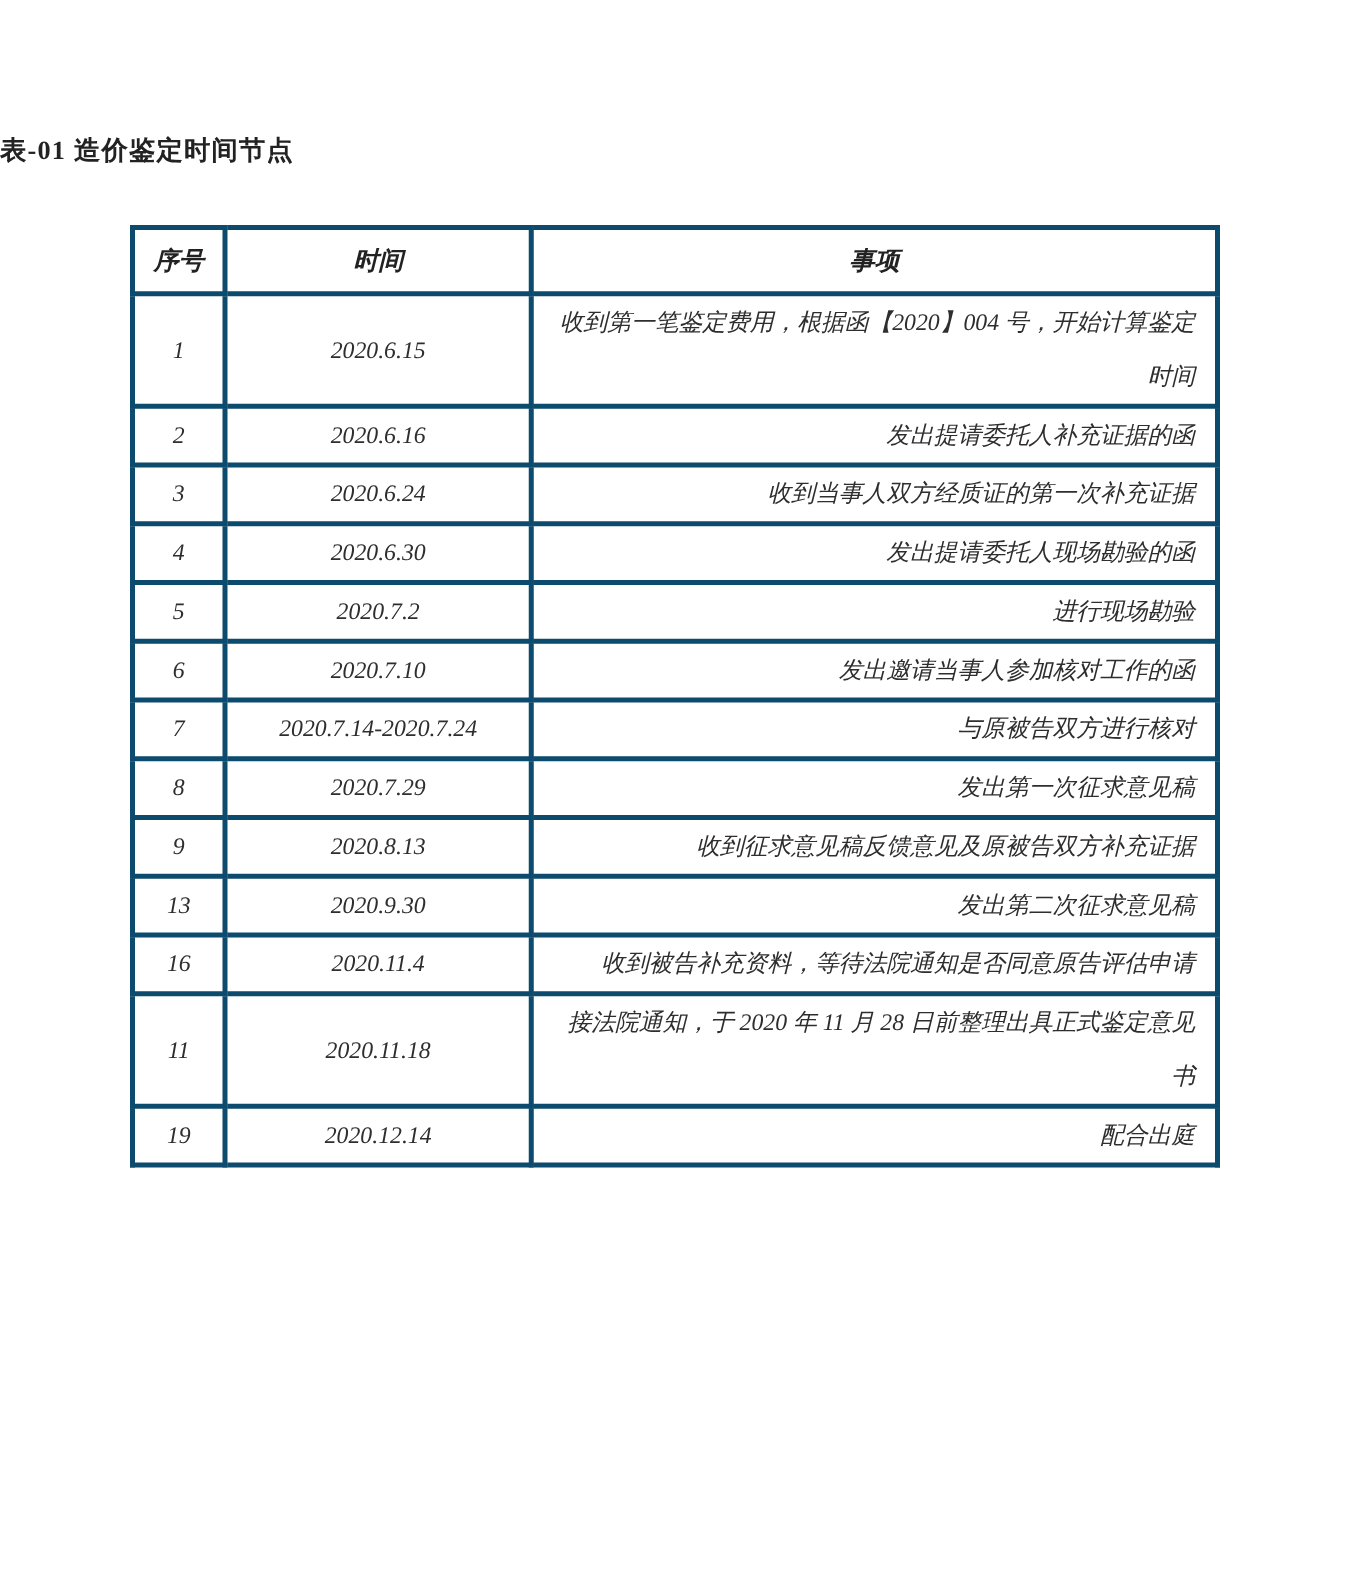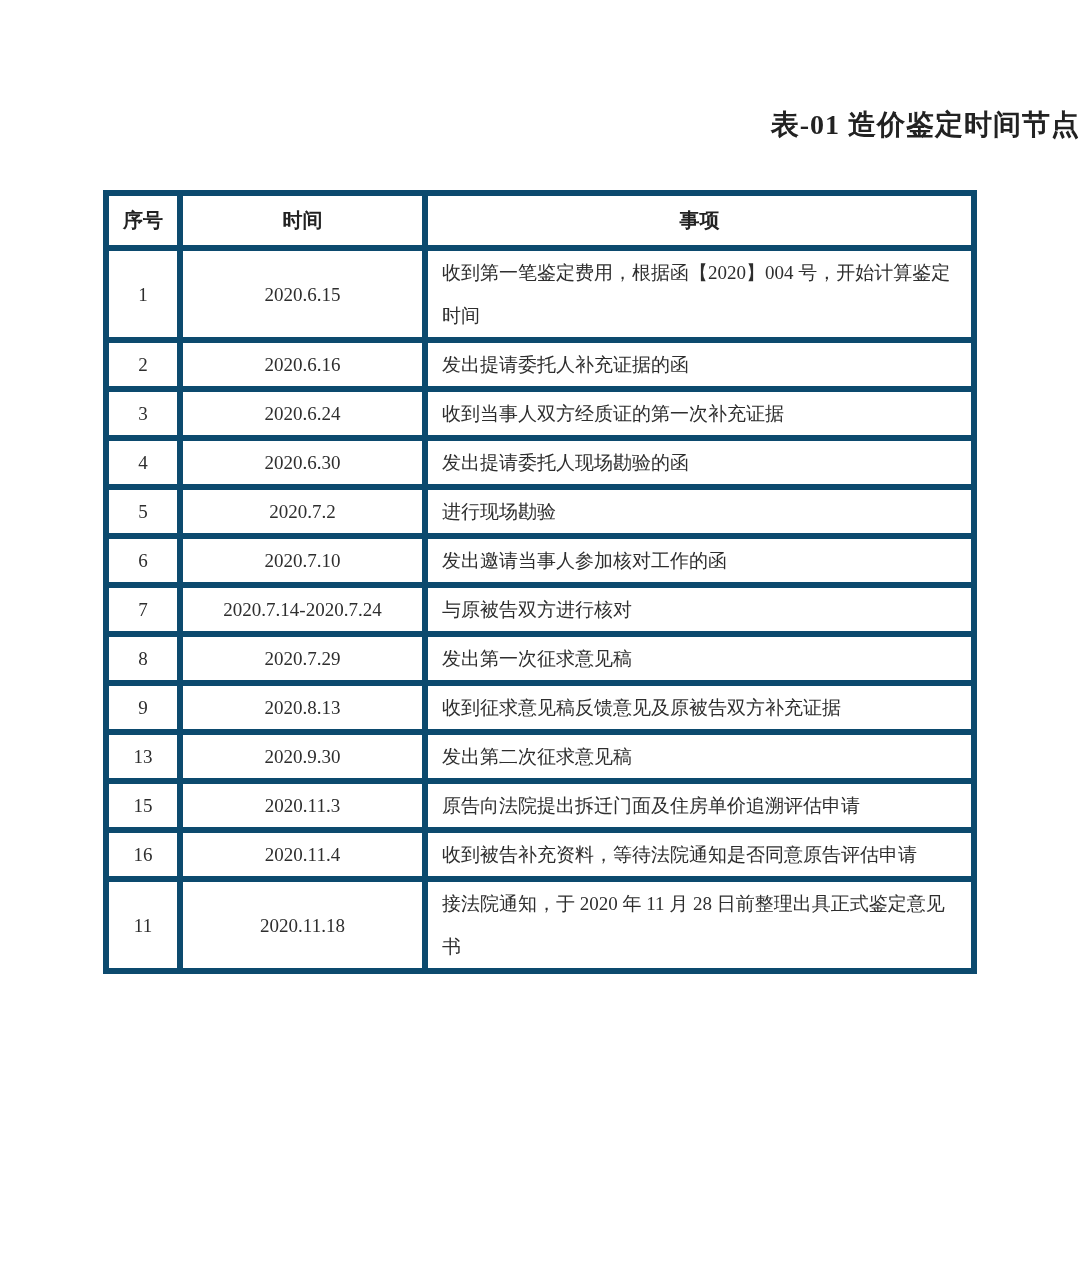--- a/index.html
+++ b/index.html
@@ -9,58 +9,59 @@
   }
   body {
     width: 1080px;
     height: 1267px;
     font-family: "Liberation Serif", "DejaVu Serif", serif;
     color: #2e2e2e;
     position: relative;
   }
   .doc-title {
     margin-top: 106px;
-    text-align: right;
-    font-size: 28px;
+    text-align: left;
+    font-size: 21px;
     font-weight: bold;
     letter-spacing: 1px;
     color: #222222;
   }
   table.timeline {
     width: 868px;
     margin: 46px auto 0 auto;
     border-collapse: collapse;
     table-layout: fixed;
     border: 2px solid #3c3c3c;
   }
   table.timeline col.c-no   { width: 74px; }
   table.timeline col.c-date { width: 245px; }
   table.timeline col.c-event{ width: 549px; }
   table.timeline th,
   table.timeline td {
-    border: 6px solid #0c4a6e;
+    border: 4px solid #0c4a6e;
     vertical-align: middle;
     font-size: 19px;
     color: #2e2e2e;
     padding: 0;
+    font-style: italic;
   }
   table.timeline th {
     height: 49px;
     font-weight: bold;
     font-size: 20px;
     text-align: center;
     color: #222222;
   }
   table.timeline td {
     height: 42px;
     line-height: 43px;
     text-align: center;
   }
   table.timeline td.event {
-    text-align: left;
+    text-align: right;
     padding: 0 16px 0 14px;
   }
 </style>
 </head>
 <body>
 
 <div class="doc-title">表-01 造价鉴定时间节点</div>
 
 <table class="timeline">
   <colgroup>
@@ -120,28 +121,28 @@
       <td>9</td>
       <td>2020.8.13</td>
       <td class="event">收到征求意见稿反馈意见及原被告双方补充证据</td>
     </tr>
     <tr>
       <td>13</td>
       <td>2020.9.30</td>
       <td class="event">发出第二次征求意见稿</td>
     </tr>
     <tr>
-      <td>15</td>
-      <td>2020.11.3</td>
-      <td class="event">原告向法院提出拆迁门面及住房单价追溯评估申请</td>
-    </tr>
-    <tr>
       <td>16</td>
       <td>2020.11.4</td>
       <td class="event">收到被告补充资料，等待法院通知是否同意原告评估申请</td>
     </tr>
     <tr>
       <td>11</td>
       <td>2020.11.18</td>
       <td class="event">接法院通知，于 2020 年 11 月 28 日前整理出具正式鉴定意见书</td>
     </tr>
+    <tr>
+      <td>19</td>
+      <td>2020.12.14</td>
+      <td class="event">配合出庭</td>
+    </tr>
   </tbody>
 </table>
 
 </body></html>

